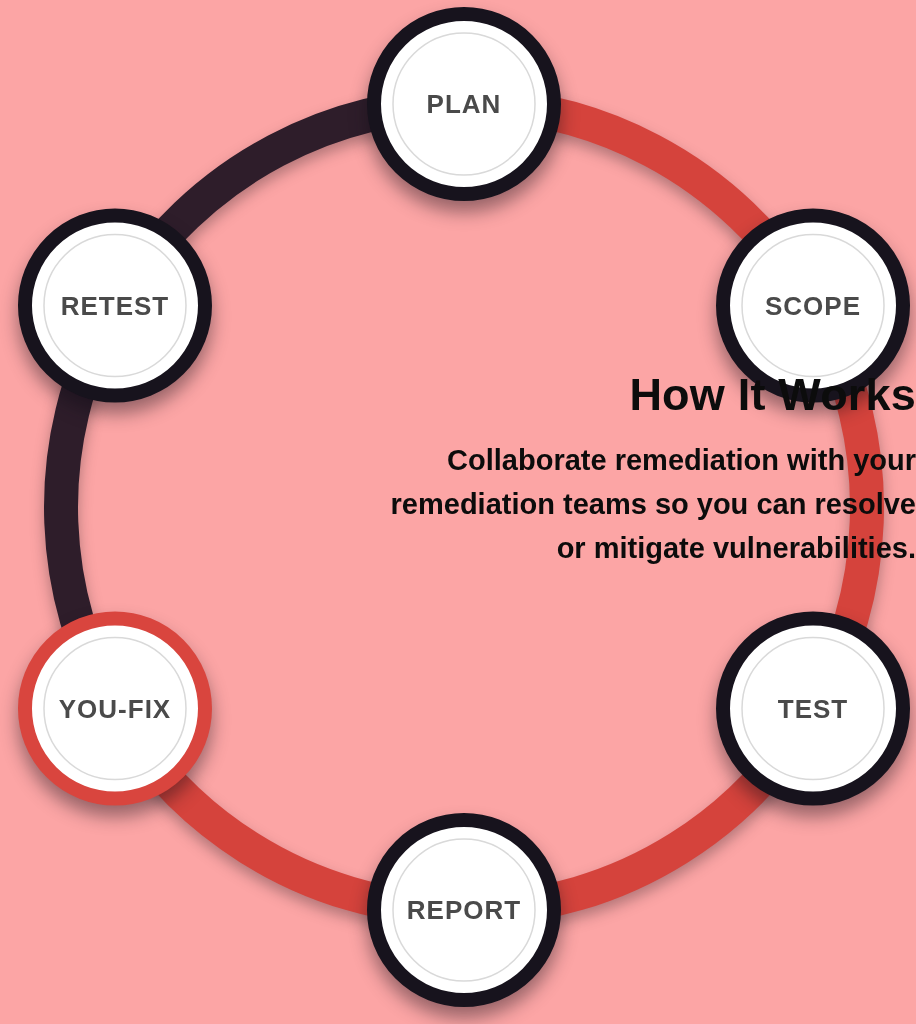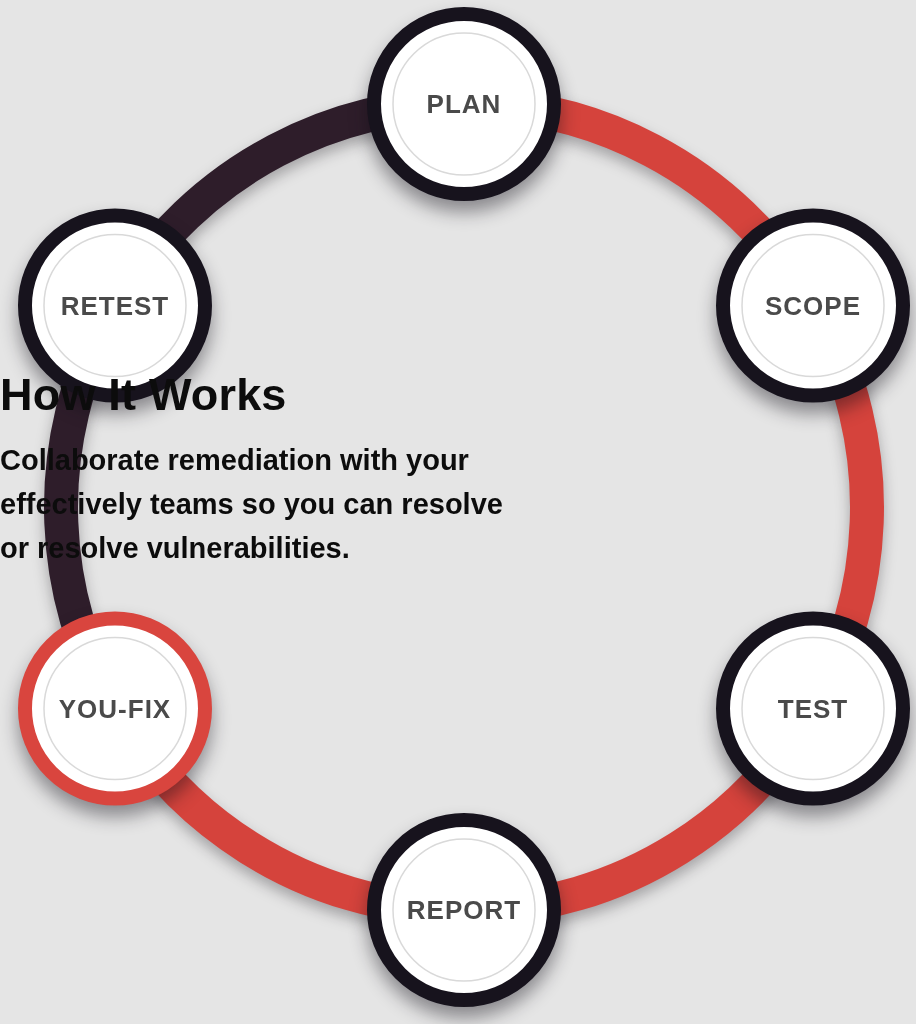--- a/index.html
+++ b/index.html
@@ -29,21 +29,21 @@
     font-family: "Liberation Sans", sans-serif;
     font-weight: bold;
     font-size: 26px;
     letter-spacing: 1px;
   }
   .center-text {
     position: absolute;
     top: 368px;
     left: 0;
     right: 0;
-    text-align: left;
+    text-align: right;
   }
   .center-text h2 {
     margin: 0 0 16px 0;
     font-size: 45px;
     line-height: 1.2;
     font-weight: bold;
     letter-spacing: 0.2px;
   }
   .center-text p {
     margin: 0;
@@ -51,21 +51,21 @@
     line-height: 44px;
     font-weight: 600;
   }
   .center-text p span {
     display: block;
   }
 </style>
 </head>
 <body>
 
-<div class="stage" style="background: #e5e5e5;">
+<div class="stage" style="background: #fca5a5;">
   <svg width="916" height="1024" viewBox="0 0 916 1024">
     <g id="ring-group">
         <path d="M 464 104 A 403 403 0 1 1 114.99176227487118 708.5" fill="none" stroke="#D5433C" stroke-width="34"></path>
         <path d="M 114.99176227487118 708.5 A 403 403 0 0 1 463.99999999999994 104" fill="none" stroke="#2E1D2A" stroke-width="34"></path>
       </g>
     <g id="nodes-group">
         <g class="node-group">
           <circle cx="464" cy="104" r="90" fill="#FFFFFF" stroke="#17131D" stroke-width="14"></circle>
           <circle cx="464" cy="104" r="71" fill="none" stroke="#D9D9D9" stroke-width="1.5"></circle>
           <text x="464" y="104" text-anchor="middle" dy="0.36em" class="node-label" fill="#4A4A4A">PLAN</text>
@@ -95,17 +95,17 @@
           <circle cx="114.99176227487123" cy="305.49999999999994" r="71" fill="none" stroke="#D9D9D9" stroke-width="1.5"></circle>
           <text x="114.99176227487123" y="305.49999999999994" text-anchor="middle" dy="0.36em" class="node-label" fill="#4A4A4A">RETEST</text>
         </g>
       </g>
   </svg>
 
   <div class="center-text">
     <h2 style="color: rgb(12, 12, 12);">How It Works</h2>
     <p style="color: rgb(12, 12, 12);">
       <span>Collaborate remediation with your</span>
-      <span>effectively teams so you can resolve</span>
-      <span>or resolve vulnerabilities.</span>
+      <span>remediation teams so you can resolve</span>
+      <span>or mitigate vulnerabilities.</span>
     </p>
   </div>
 </div>
 
 </body></html>

